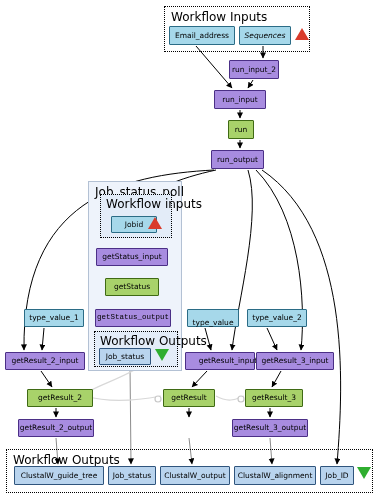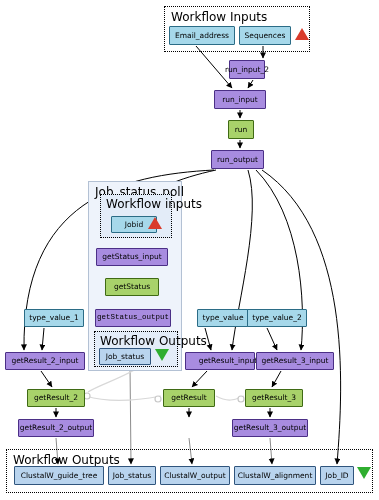--- a/index.html
+++ b/index.html
@@ -119,24 +119,24 @@
     <span class="grp-label" style="left:5px;top:2px;">Workflow Outputs</span>
   </div>
 
   <div class="group" style="left:6px;top:449px;width:367px;height:44px;">
     <span class="grp-label">Workflow Outputs</span>
   </div>
 
   <div class="node n-io" style="left:169px;top:26px;width:66px;height:19px;">
     <span>Email_address</span>
   </div>
-  <div class="node n-io" style="left:239px;top:26px;width:52px;height:19px;">
+  <div class="node n-io" style="left:239px;top:26px;width:52px;height:19px;font-style:italic;">
     <span>Sequences</span>
   </div>
-  <div class="node n-port" style="left:229px;top:60px;width:36px;height:19px;">
+  <div class="node n-port" style="left:229px;top:60px;width:50px;height:19px;">
     <span>run_input_2</span>
   </div>
   <div class="node n-port" style="left:214px;top:90px;width:52px;height:19px;">
     <span>run_input</span>
   </div>
   <div class="node n-proc" style="left:228px;top:120px;width:26px;height:19px;">
     <span>run</span>
   </div>
   <div class="node n-port" style="left:211px;top:150px;width:53px;height:19px;">
     <span>run_output</span>
@@ -152,36 +152,36 @@
   </div>
   <div class="node n-port" style="left:95px;top:309px;width:76px;height:18px;font-family:Liberation Mono, monospace;">
     <span>getStatus_output</span>
   </div>
   <div class="node n-out" style="left:99px;top:348px;width:52px;height:17px;">
     <span>Job_status</span>
   </div>
   <div class="node n-io" style="left:24px;top:309px;width:60px;height:18px;">
     <span>type_value_1</span>
   </div>
-  <div class="node n-io" style="left:197px;top:309px;width:52px;height:18px;">
+  <div class="node n-io" style="left:187px;top:309px;width:52px;height:18px;align-items:flex-end;">
     <span>type_value</span>
   </div>
   <div class="node n-io" style="left:247px;top:309px;width:60px;height:18px;">
     <span>type_value_2</span>
   </div>
   <div class="node n-port" style="left:5px;top:352px;width:80px;height:18px;">
     <span>getResult_2_input</span>
   </div>
   <div class="node n-port" style="left:185px;top:352px;width:70px;height:18px;padding-left:16px;">
     <span>getResult_input</span>
   </div>
   <div class="node n-port" style="left:256px;top:352px;width:78px;height:18px;">
     <span>getResult_3_input</span>
   </div>
-  <div class="node n-proc" style="left:27px;top:389px;width:58px;height:18px;">
+  <div class="node n-proc" style="left:27px;top:389px;width:66px;height:18px;">
     <span>getResult_2</span>
   </div>
   <div class="node n-proc" style="left:163px;top:389px;width:52px;height:18px;">
     <span>getResult</span>
   </div>
   <div class="node n-proc" style="left:245px;top:389px;width:58px;height:18px;">
     <span>getResult_3</span>
   </div>
   <div class="node n-port" style="left:18px;top:419px;width:76px;height:18px;">
     <span>getResult_2_output</span>

